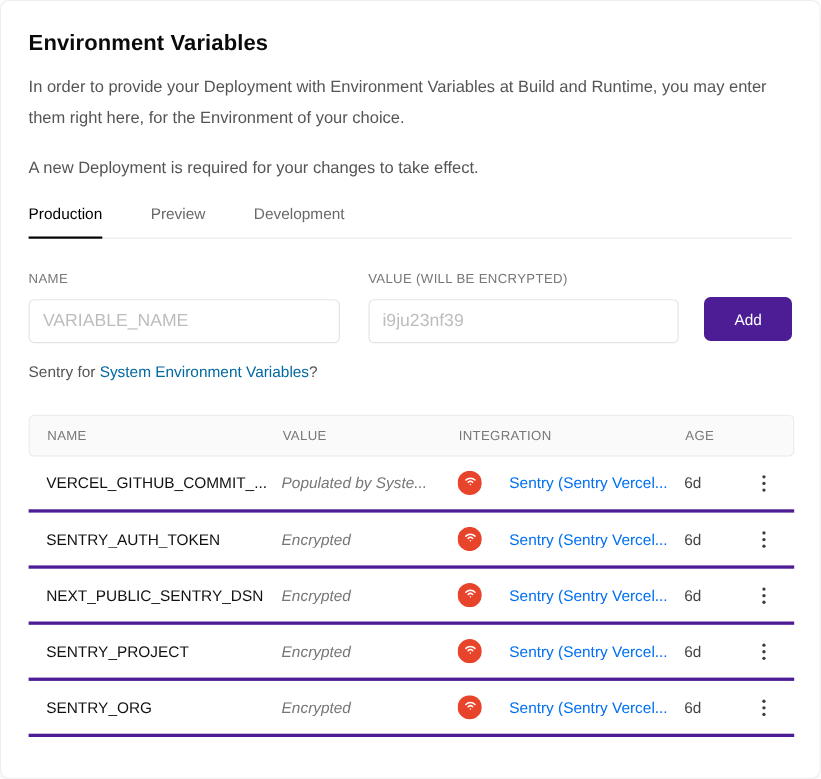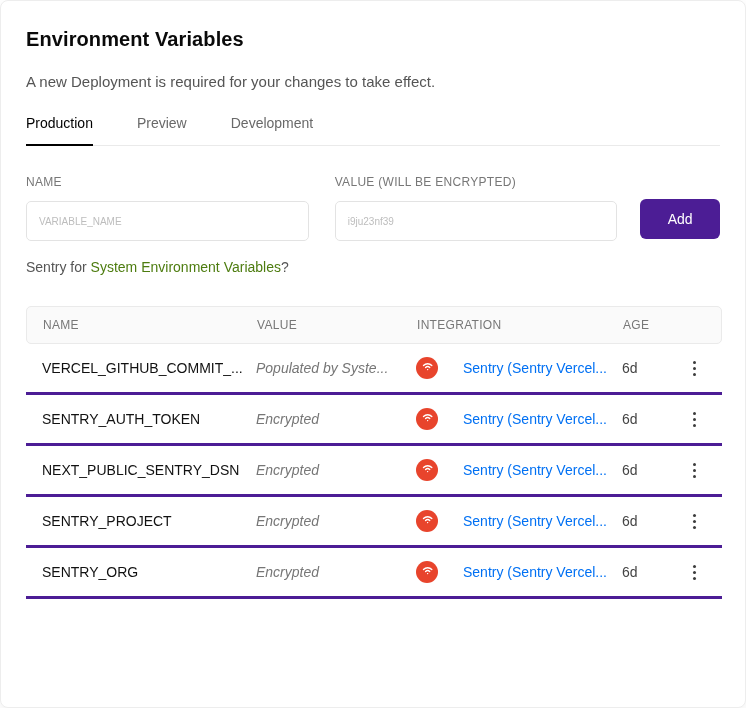--- a/index.html
+++ b/index.html
@@ -48,36 +48,36 @@
   .field { display: flex; flex-direction: column; }
   .field-name  { width: 284px; margin-right: 26px; }
   .field-value { width: 284px; }
   .field-label {
     font-size: 12px; color: #777; letter-spacing: .3px;
     margin-bottom: 12px;
   }
   .text-input {
     height: 40px; width: 100%;
     border: 1px solid #e3e3e3; border-radius: 5px;
-    padding: 0 12px; font-size: 10px; color: #111;
+    padding: 0 12px; font-size: 16px; color: #111;
     font-family: "Liberation Sans", sans-serif;
     outline: none;
   }
   .text-input::placeholder { color: #bdbdbd; }
   .add-btn {
     margin-left: 23px; margin-top: 24px;
     width: 80px; height: 40px;
     background: #4c1d95; color: #fff;
     border: none; border-radius: 6px;
     font-size: 14px; font-weight: 500;
     font-family: "Liberation Sans", sans-serif;
     cursor: pointer;
   }
   .sysenv-line { margin-top: 18px; font-size: 14px; color: #555; }
-  .sysenv-line a { color: #4d7c0f; text-decoration: none; cursor: pointer; }
+  .sysenv-line a { color: #0369a1; text-decoration: none; cursor: pointer; }
 
   
   .env-table { margin-top: 31px; width: 696px; }
   .thead {
     display: grid;
     grid-template-columns: 214px 160px 206px 1fr 24px;
     align-items: center;
     height: 38px; padding: 0 16px;
     background: #fafafa;
     border: 1px solid #eaeaea; border-radius: 5px;
@@ -107,20 +107,21 @@
   .kebab-icon { display: flex; flex-direction: column; gap: 3px; }
   .kebab-icon i { width: 3px; height: 3px; background: #3c3c3c; border-radius: 50%; display: block; }
 </style>
 </head>
 <body>
 
 <div class="card">
 
   <h1 class="page-title">Environment Variables</h1>
 
+  <p class="desc">In order to provide your Deployment with Environment Variables at Build and Runtime, you may enter them right here, for the Environment of your choice.</p>
   <p class="note">A new Deployment is required for your changes to take effect.</p>
 
   <div class="tabs">
     <div class="tab active">Production</div>
     <div class="tab">Preview</div>
     <div class="tab">Development</div>
   </div>
 
   <div class="form-row">
     <div class="field field-name">

